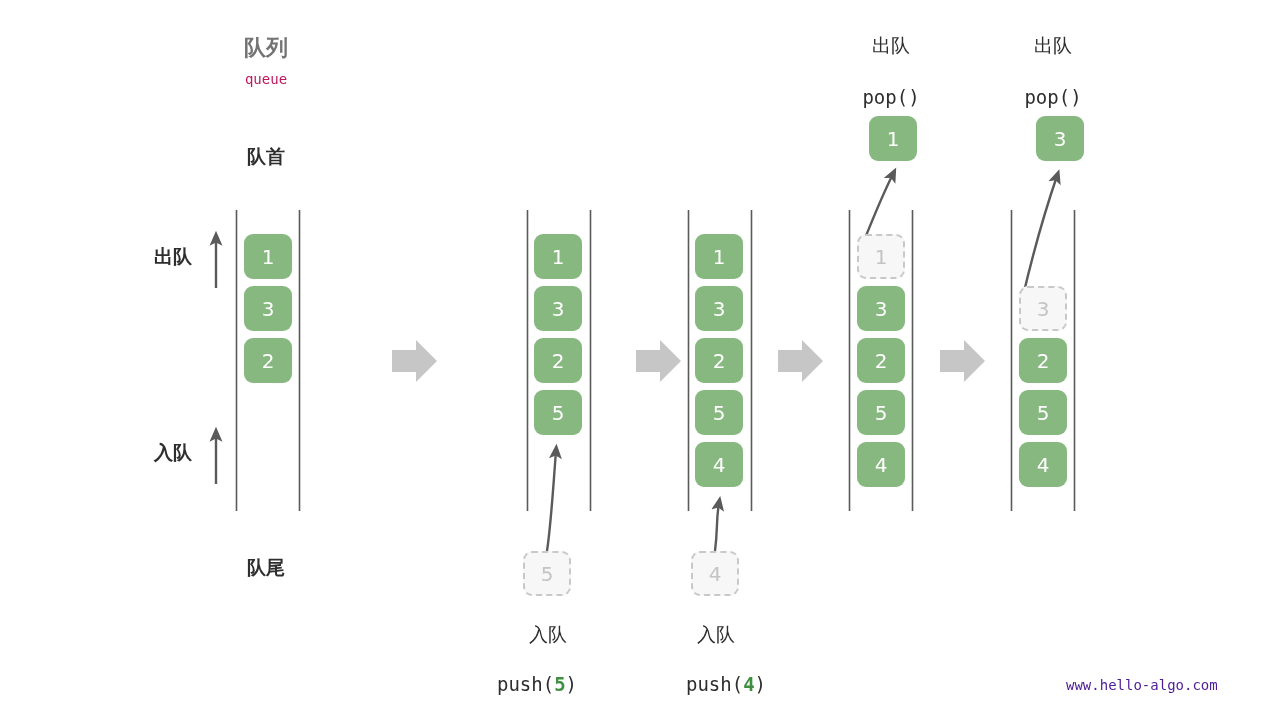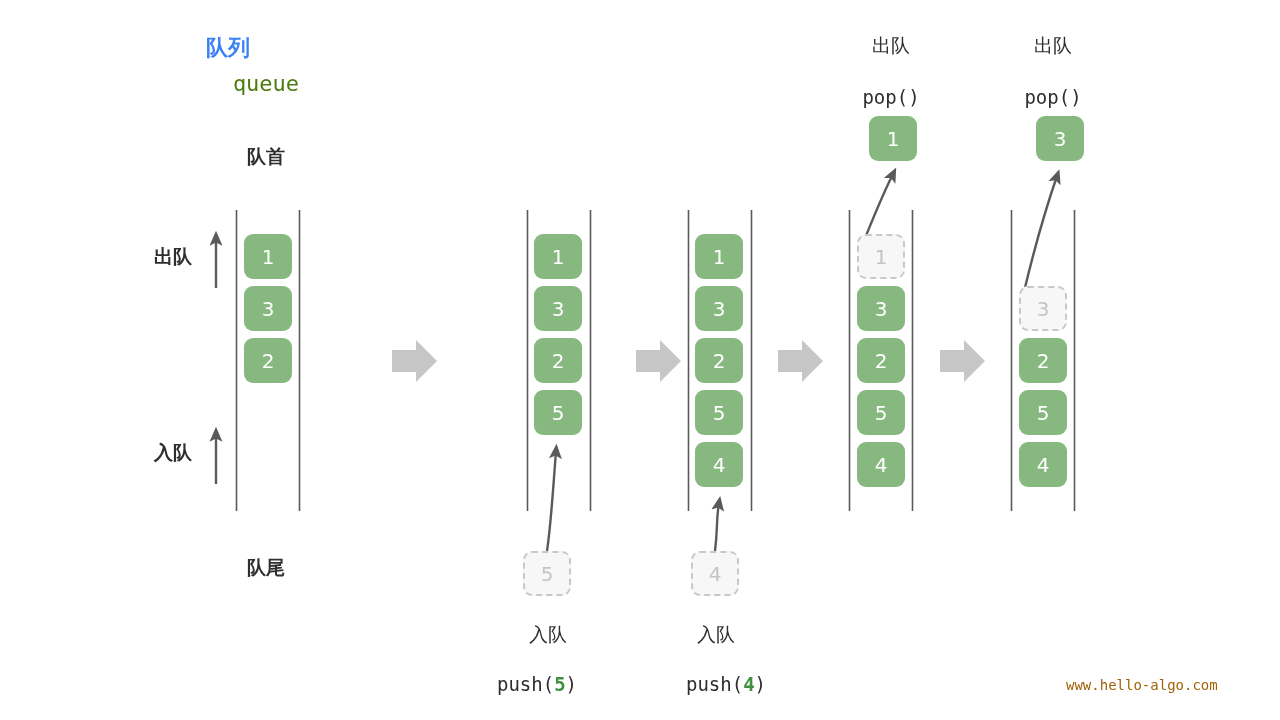--- a/index.html
+++ b/index.html
@@ -21,28 +21,28 @@
     width: 1280px;
     height: 720px;
   }
   
   .abs { position: absolute; }
 
   
   .title-cn {
     font-size: 22px;
     font-weight: bold;
-    color: #3b82f6;
-    text-align: left;
+    color: #737373;
+    text-align: center;
     white-space: nowrap;
   }
   .title-en {
     font-family: "DejaVu Sans Mono", "Liberation Mono", monospace;
-    font-size: 22px;
-    color: #4d7c0f;
+    font-size: 14px;
+    color: #be185d;
     text-align: center;
     white-space: nowrap;
   }
   .side-label {
     font-size: 19px;
     font-weight: bold;
     color: #2e2e2e;
     text-align: center;
     white-space: nowrap;
   }
@@ -59,21 +59,21 @@
     text-align: center;
     white-space: nowrap;
     letter-spacing: 0px;
     margin-top: 16px;
   }
   .op-label-code .num { color: #3f8f3f; font-weight: bold; }
 
   .watermark {
     font-family: "DejaVu Sans Mono", "Liberation Mono", monospace;
     font-size: 14px;
-    color: #a16207;
+    color: #4c1d95;
     white-space: nowrap;
   }
 
   
   .node {
     position: absolute;
     width: 48px;
     height: 45px;
     border-radius: 9px;
     background: #86b87f;

